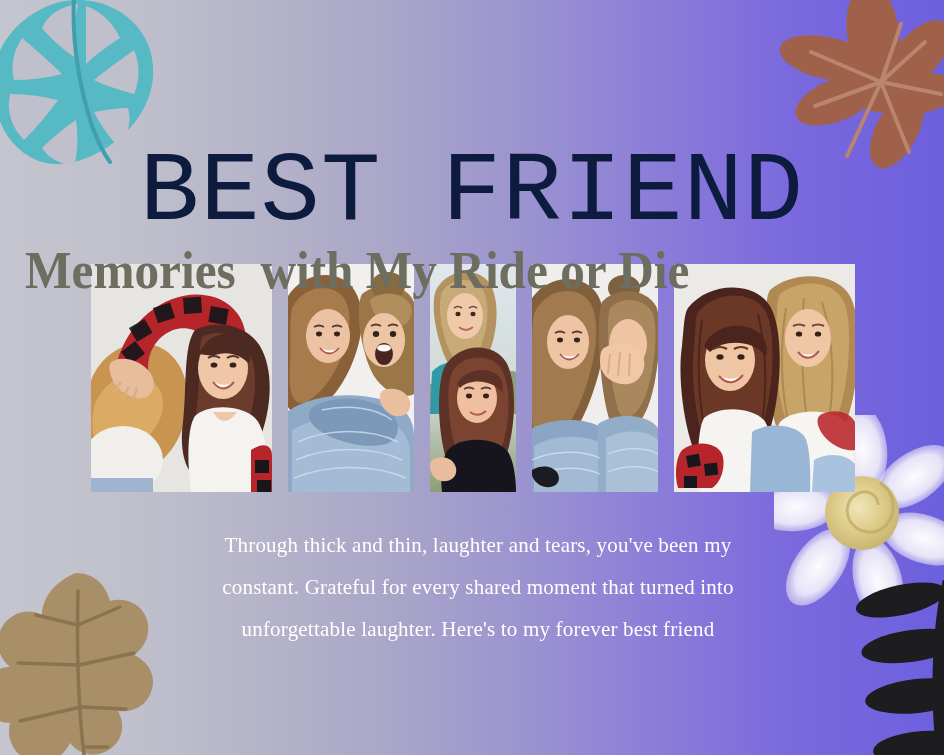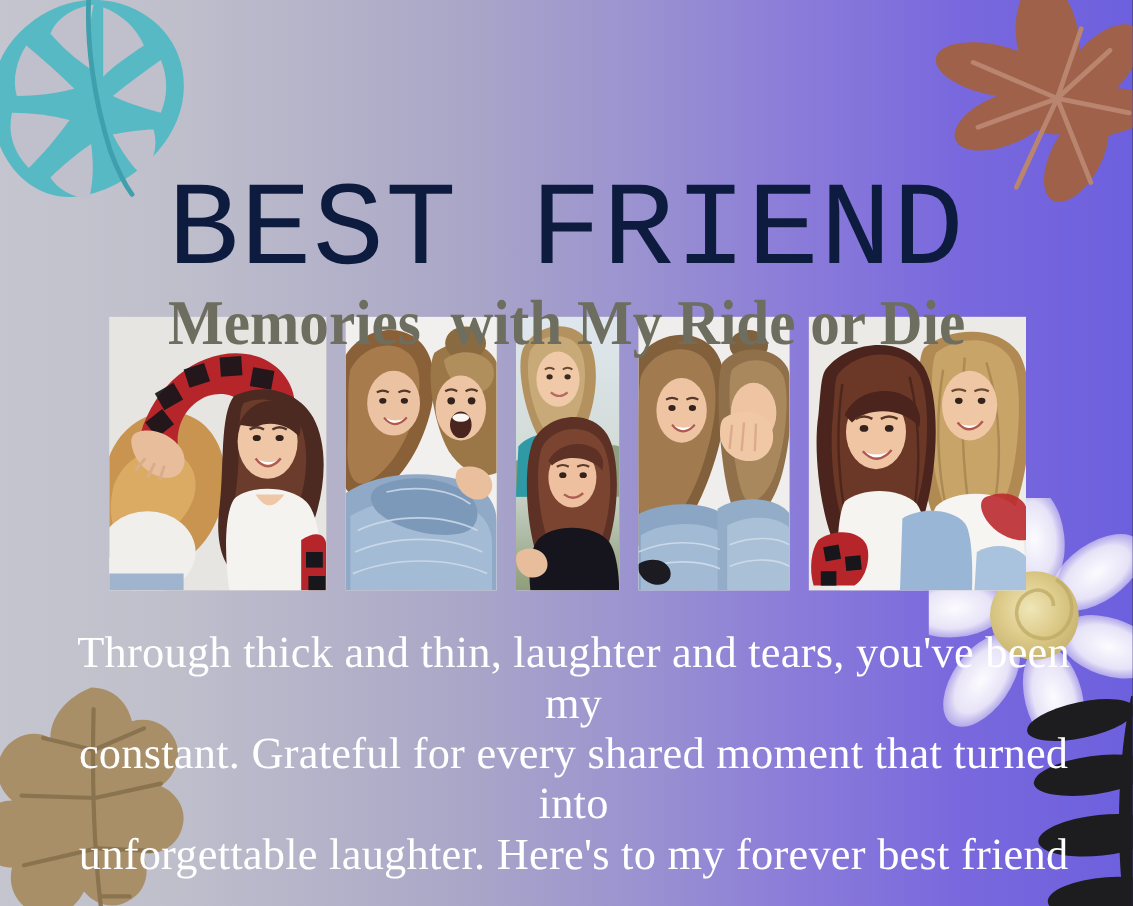--- a/index.html
+++ b/index.html
@@ -55,21 +55,21 @@
     transform: scaleX(1.0);
     white-space: nowrap;
     margin-left: 0;
   }
 
   
   #subtitle-wrap {
     position: absolute;
     left: 0; right: 0;
     top: 200px;
-    text-align: center;
+    text-align: left;
     z-index: 5;
   }
   #subtitle {
     display: inline-block;
     font-family: "Liberation Serif", serif;
     font-weight: bold;
     font-size: 53px;
     line-height: 1;
     letter-spacing: 0px;
     color: #6e6e60;
@@ -100,21 +100,21 @@
 
   
   #body-copy {
     position: absolute;
     left: 60px;
     right: 48px;
     top: 524px;
     text-align: center;
     z-index: 6;
     font-family: "Liberation Serif", serif;
-    font-size: 37px;
+    font-size: 21px;
     line-height: 42px;
     color: #ffffff;
     letter-spacing: 0.2px;
   }
   #body-copy .ln { display: block; }
 </style>
 </head>
 <body>
 
 <div id="poster">

